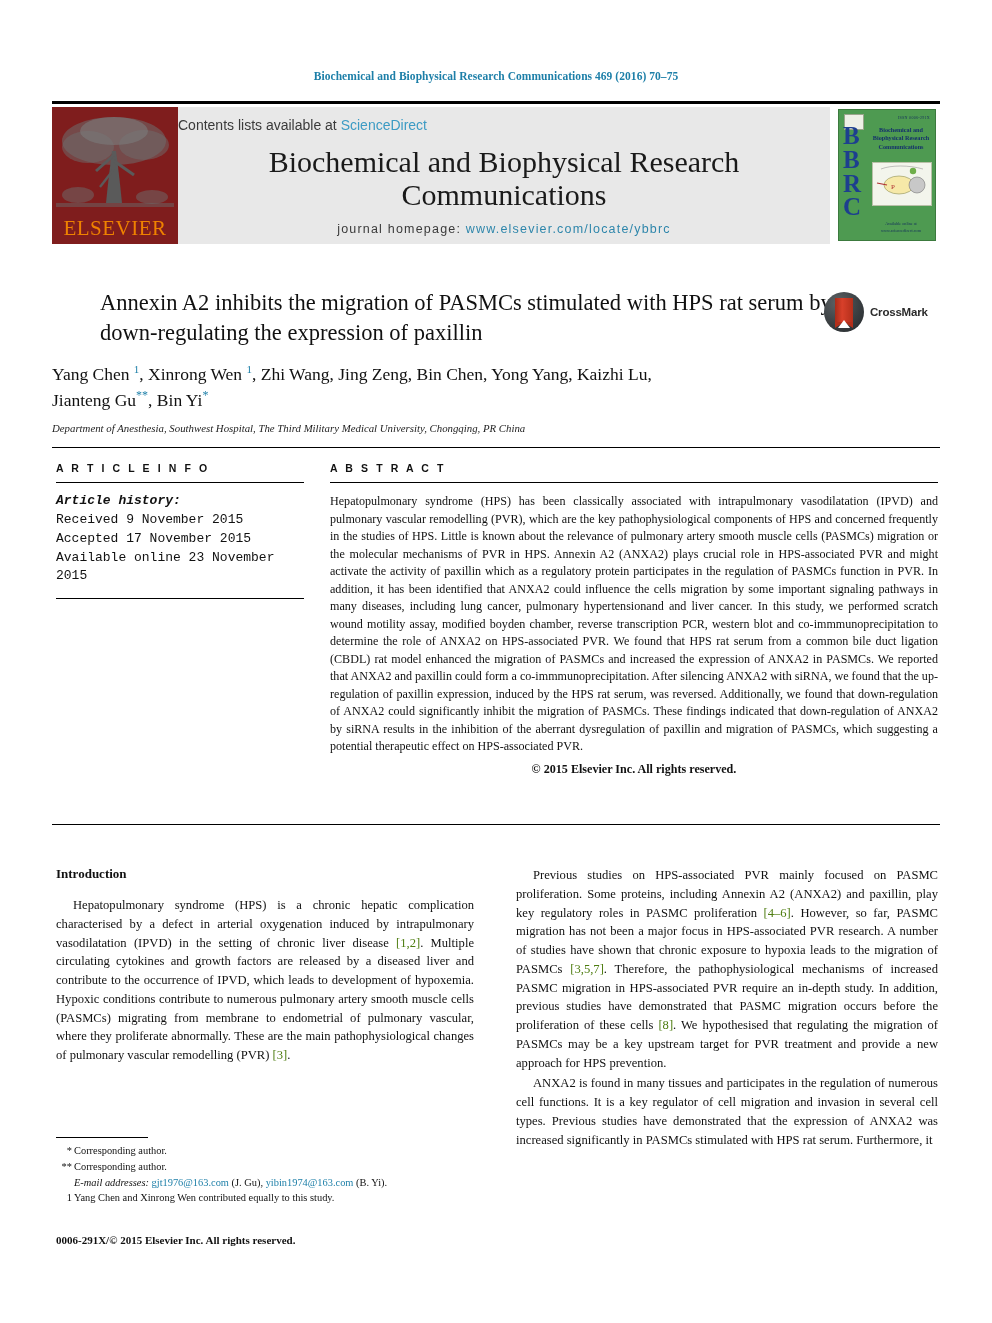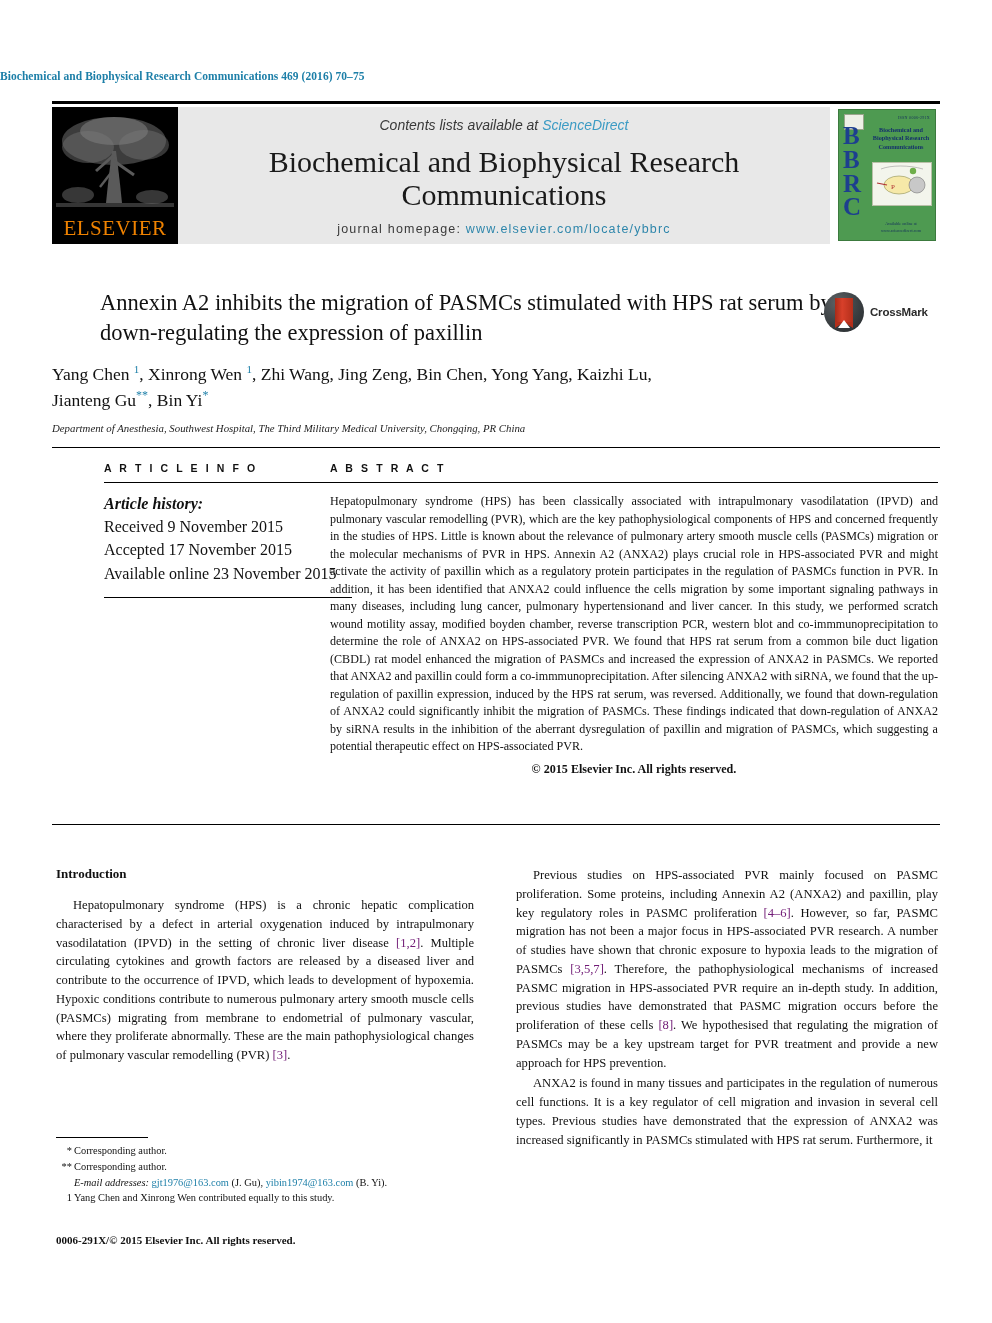--- a/index.html
+++ b/index.html
@@ -20,20 +20,21 @@
     left: 0; top: 0;
     width: 992px;
     height: 1323px;
   }
 
   
   .running-head {
     position: absolute;
     left: 0; top: 70px;
     width: 992px;
+    text-align: center;
     font-family: "Liberation Serif", serif;
     font-weight: bold;
     font-size: 11.5px;
     color: #1d7fa8;
     letter-spacing: 0.05px;
   }
 
   
   .masthead {
     position: absolute;
@@ -45,21 +46,21 @@
   .mast-row {
     display: flex;
     align-items: stretch;
     height: 137px;
     padding-top: 3px;
   }
   .elsevier-logo {
     width: 126px;
     flex: 0 0 126px;
     position: relative;
-    background: #000000;
+    background: #7f1d1d;
     display: flex;
     flex-direction: column;
     justify-content: flex-end;
     align-items: center;
   }
   .tree-art {
     position: absolute;
     left: 4px; top: 4px;
     width: 118px; height: 104px;
     overflow: hidden;
@@ -76,25 +77,23 @@
   .mast-center {
     flex: 1 1 auto;
     background: #e8e8e8;
     position: relative;
     display: flex;
     flex-direction: column;
     justify-content: space-between;
     padding: 10px 0 8px 0;
   }
   .contents-line {
-    text-align: center;
     font-family: "Liberation Sans", sans-serif;
     font-size: 14px;
     color: #3a3a3a;
-    font-style: italic;
   }
   .contents-line .sd {
     color: #3c9bc4;
   }
   .journal-title {
     text-align: center;
     font-family: "Liberation Serif", serif;
     font-size: 30px;
     color: #1a1a1a;
     line-height: 1.1;
@@ -267,42 +266,41 @@
   .info-rule-top {
     position: absolute;
     left: 52px; top: 447px;
     width: 888px;
     border-top: 1px solid #000;
   }
   .info-col {
     position: absolute;
     left: 56px; top: 462px;
     width: 248px;
-    margin-left: 48px;
   }
   .abs-col {
     position: absolute;
     left: 330px; top: 462px;
     width: 608px;
   }
   .sec-head {
     font-family: "Liberation Sans", sans-serif;
     font-weight: bold;
     font-size: 10.5px;
     letter-spacing: 2.6px;
     color: #111;
   }
   .thick-rule {
     border-top: 1.6px solid #000;
     margin-top: 8px;
   }
   .info-group {
     margin-top: 9px;
-    font-family: Liberation Serif, serif;
-    font-size: 16px;
+    font-family: Liberation Mono, monospace;
+    font-size: 13px;
     line-height: 1.45;
     color: #111;
   }
   .info-group .lbl {
     font-style: italic;
     font-weight: bold;
   }
   .info-sep {
     border-top: 1px solid #000;
     margin-top: 12px;
@@ -351,21 +349,21 @@
   .para {
     font-family: "Liberation Serif", serif;
     font-size: 12.6px;
     line-height: 1.49;
     text-align: justify;
     color: #111;
     text-indent: 17px;
     margin: 0 0 2px 0;
   }
   .ref {
-    color: #701a75;
+    color: #4d7c0f;
   }
 
   
   .fn-rule {
     position: absolute;
     left: 56px; top: 1137px;
     width: 92px;
     border-top: 1px solid #000;
   }
   .footnotes {

